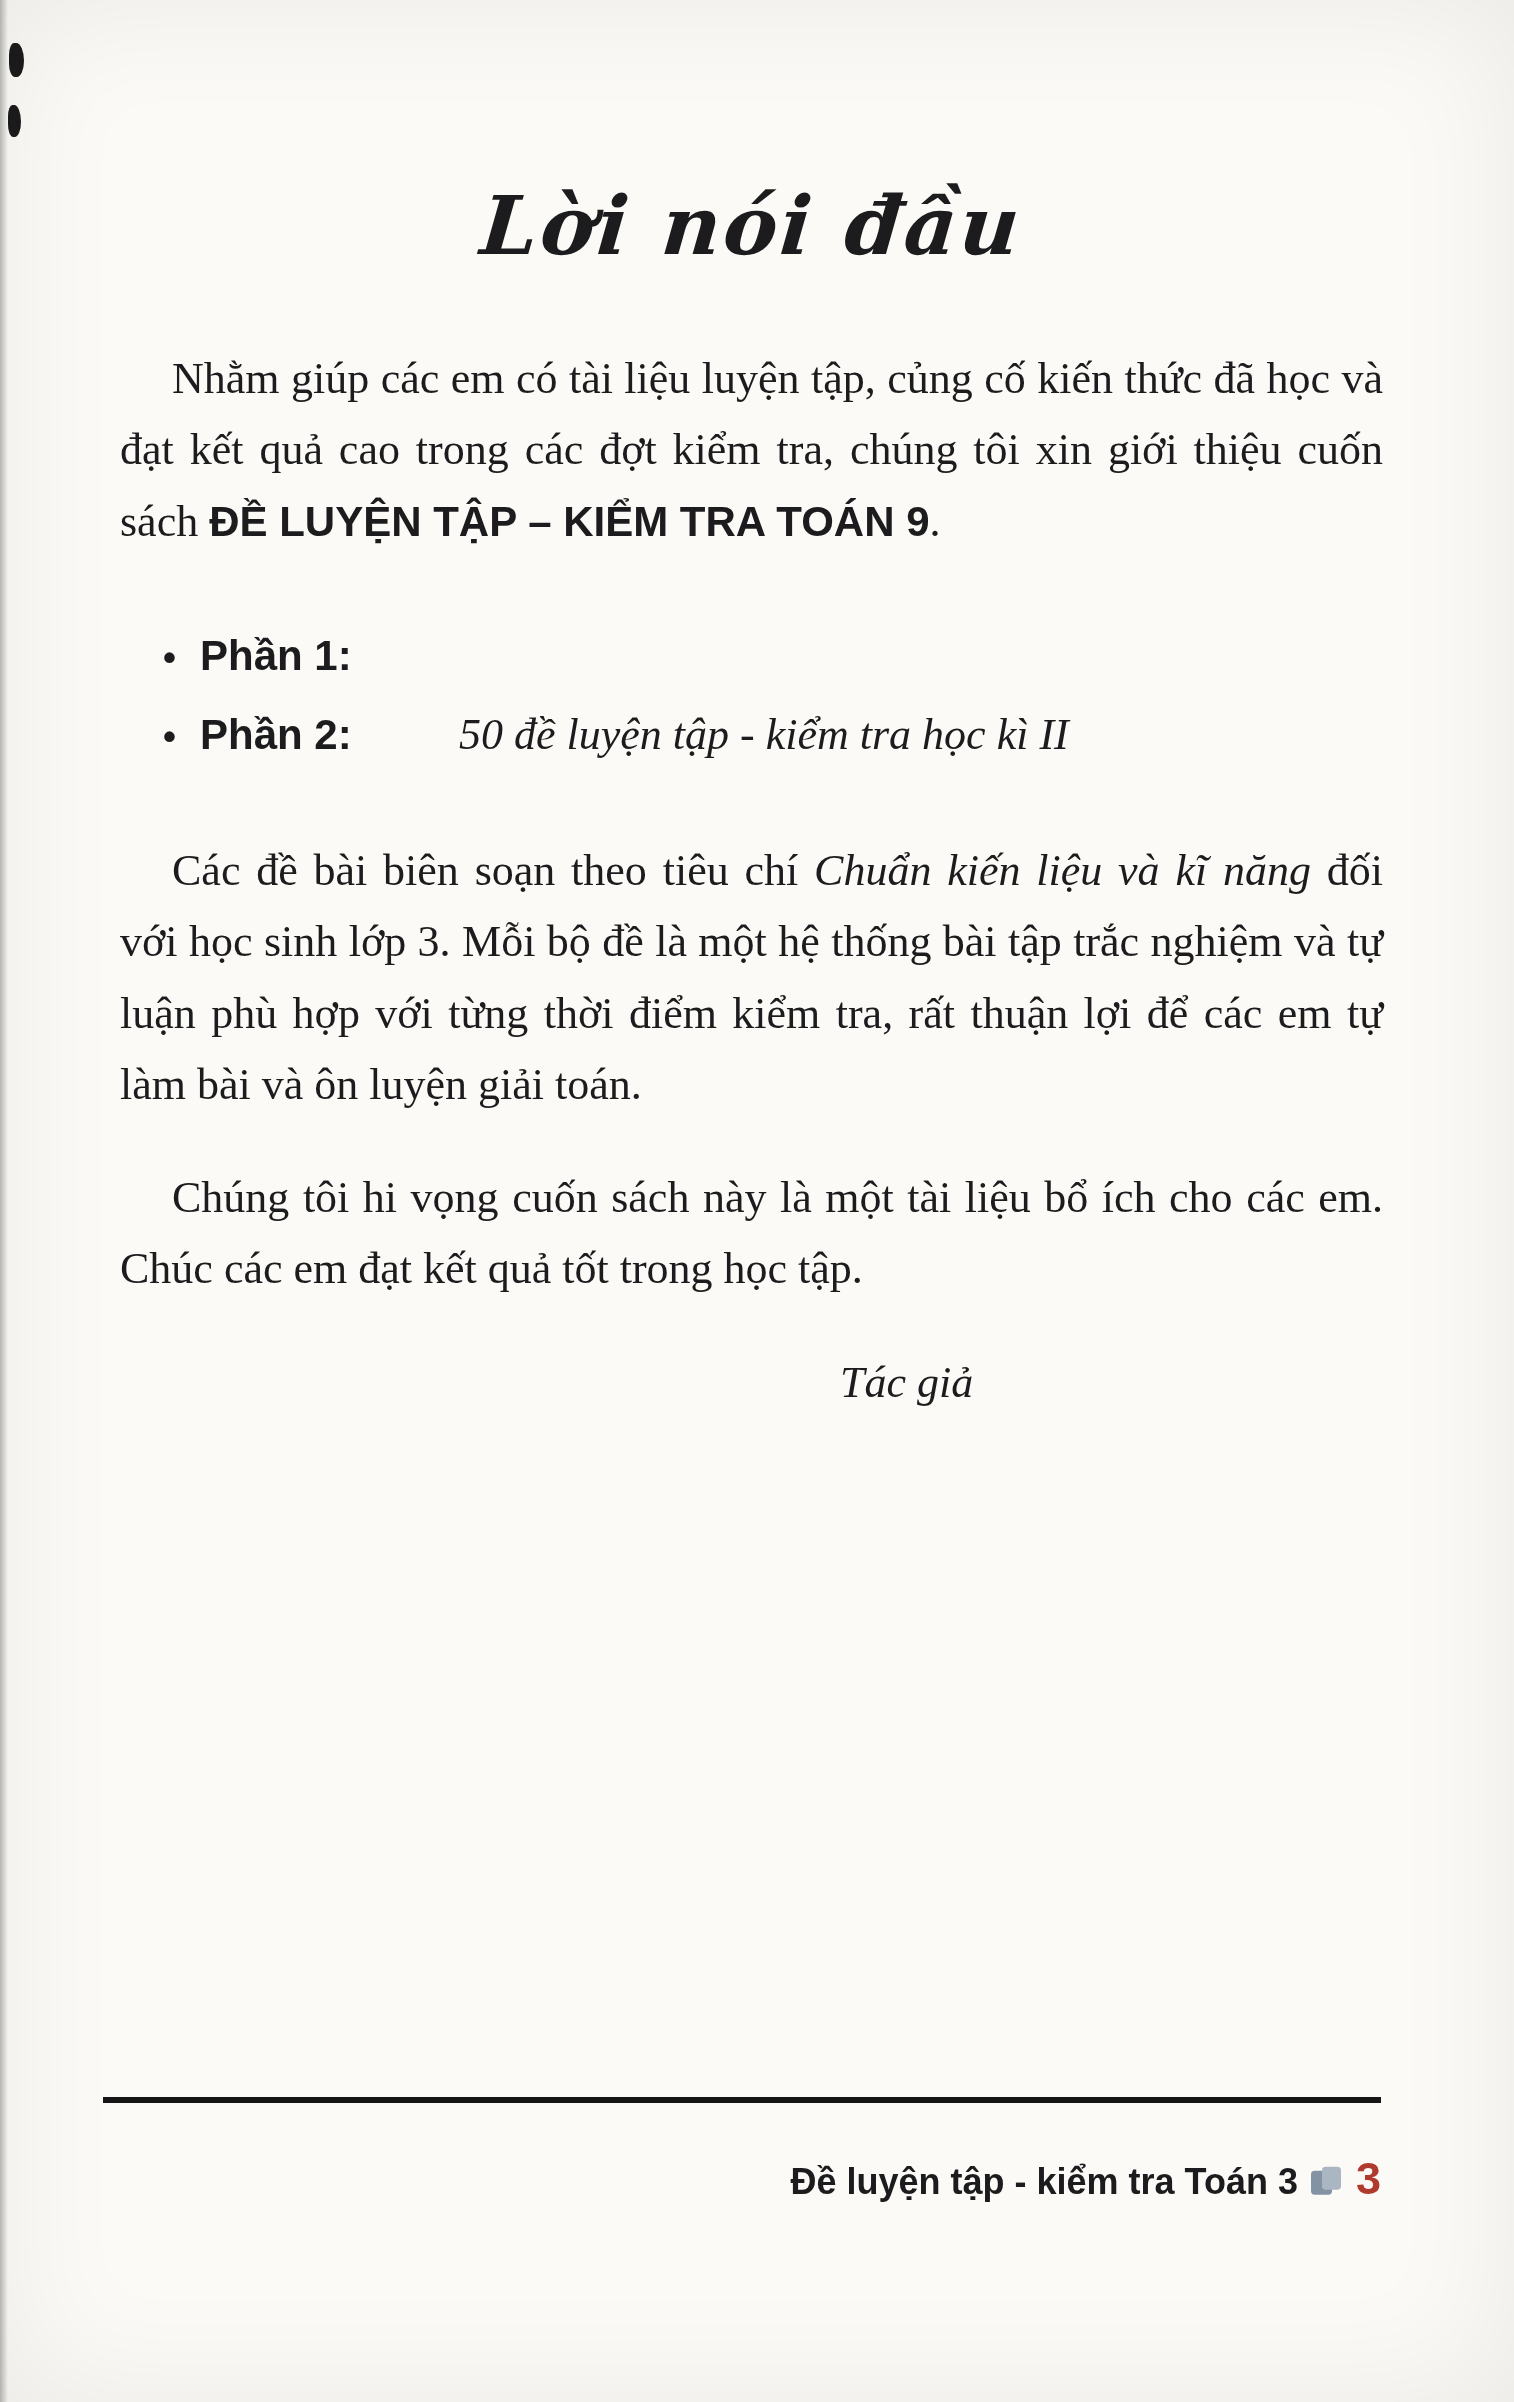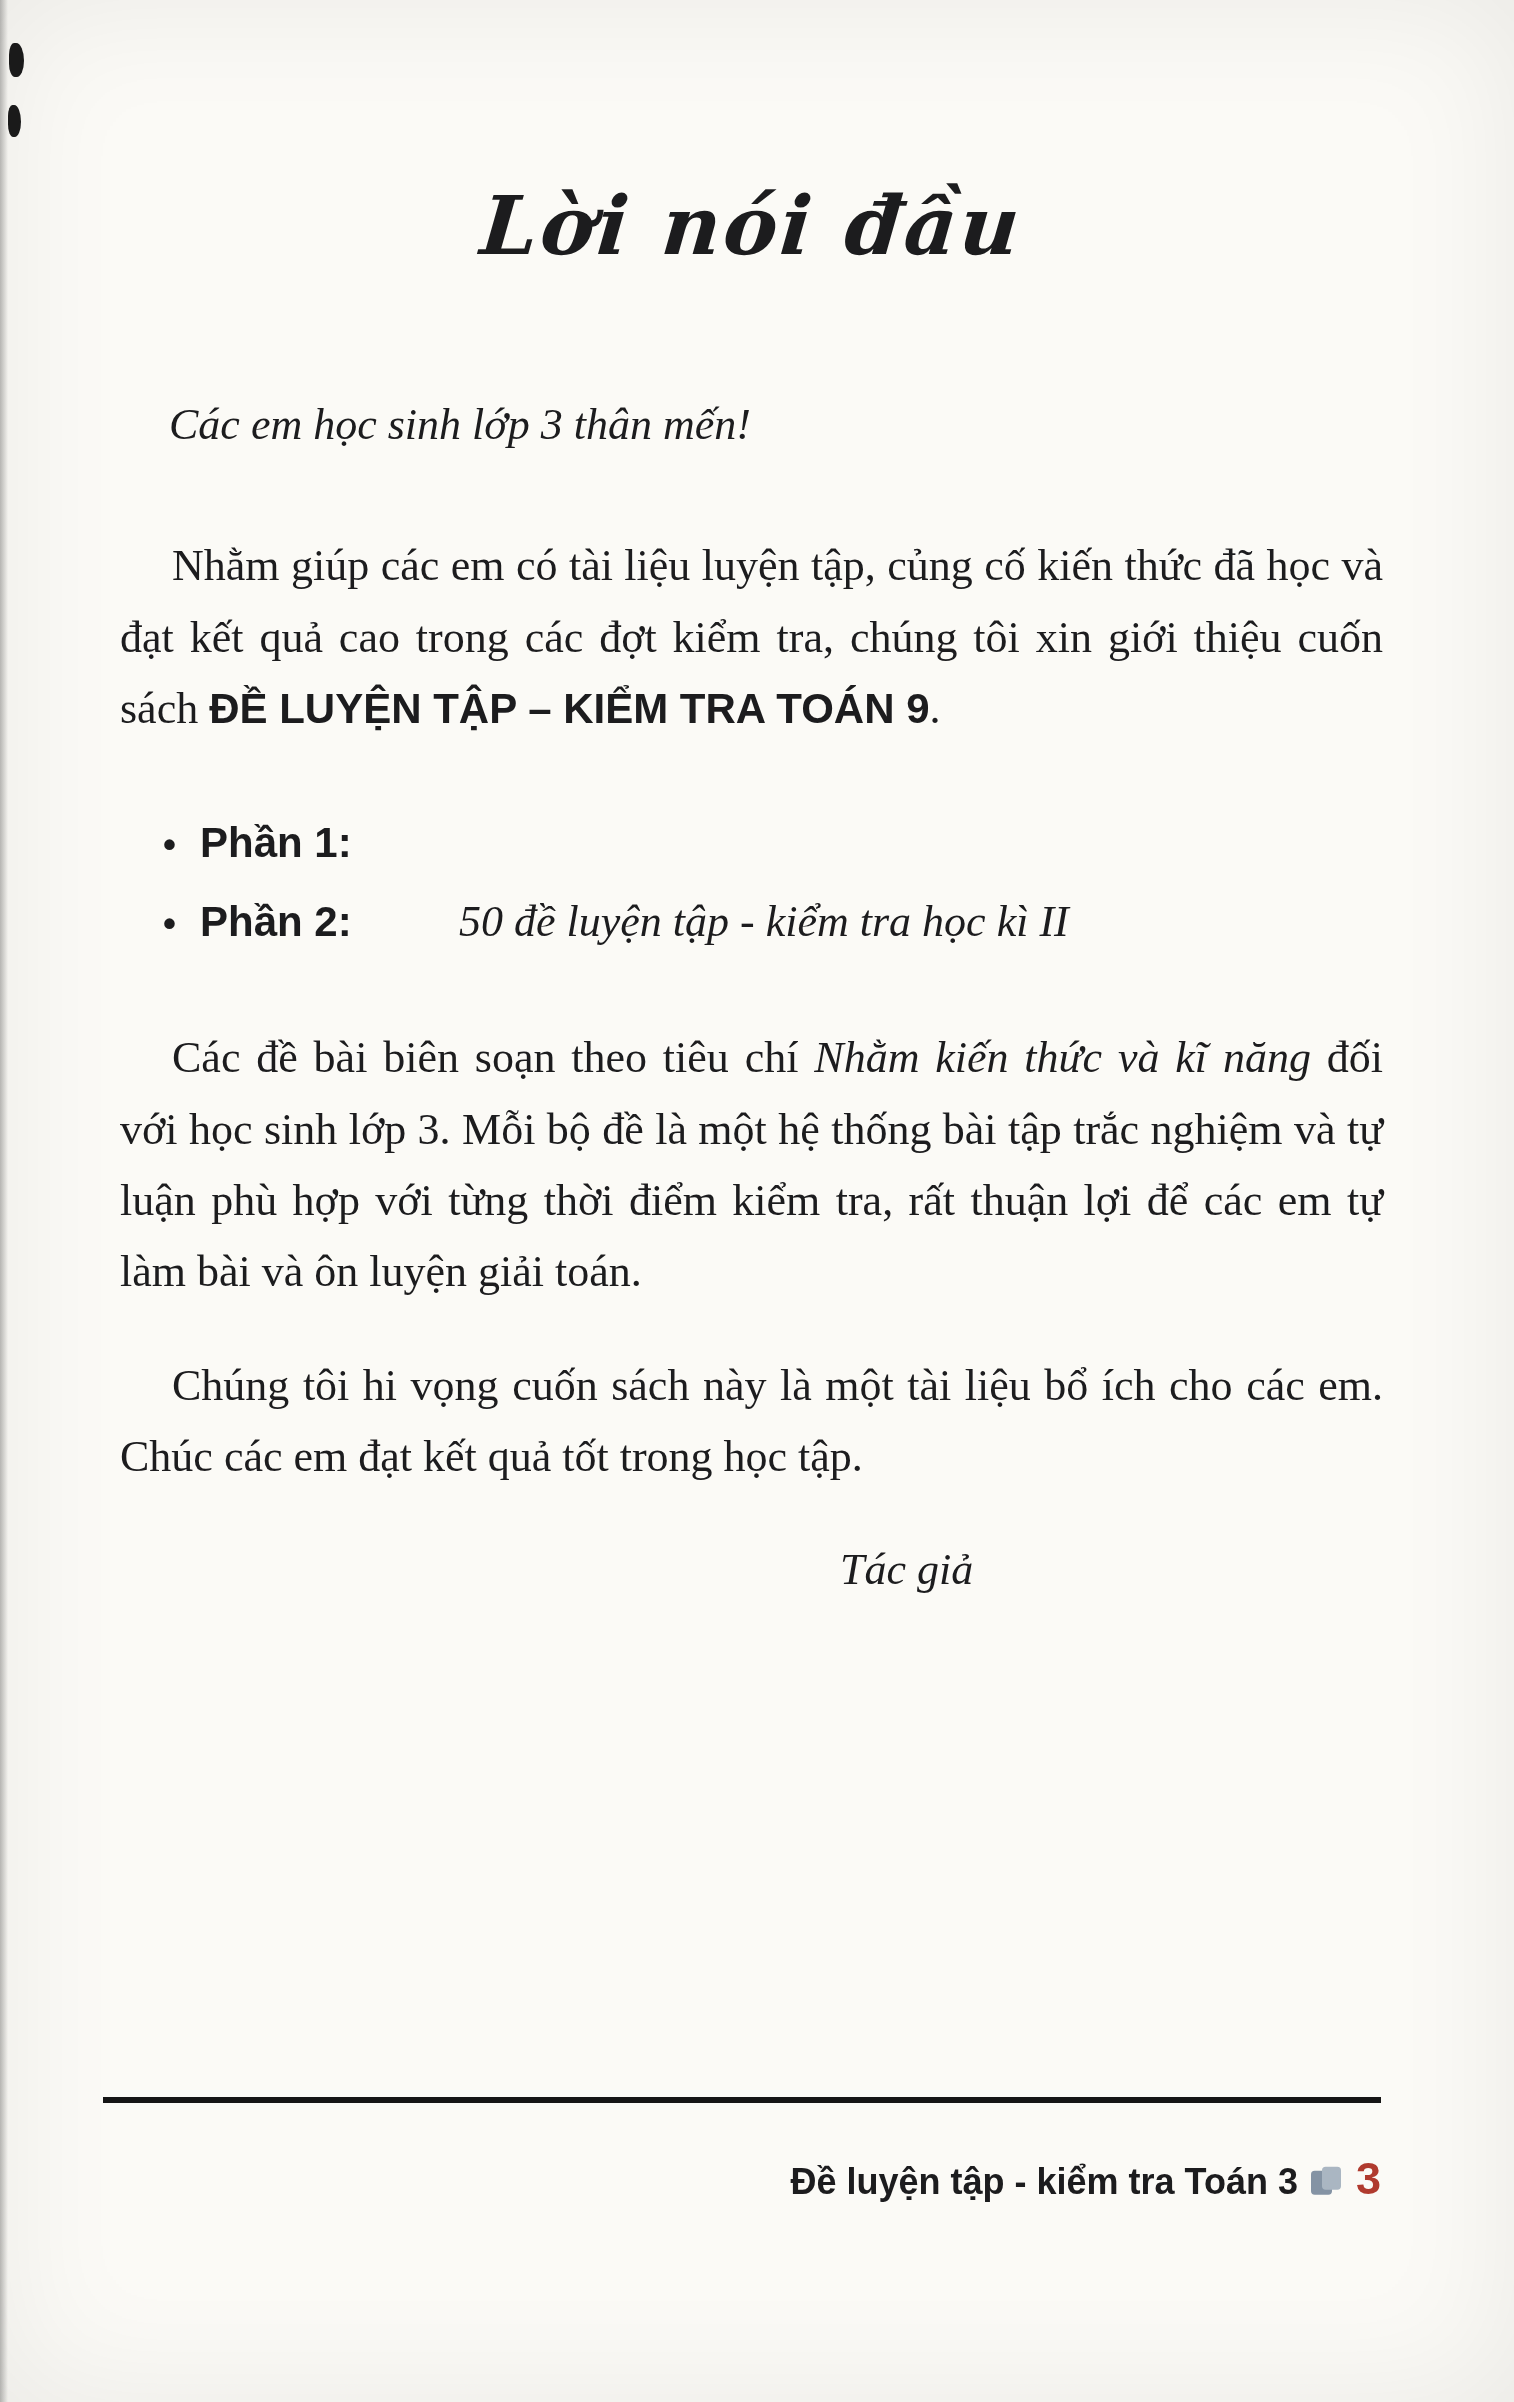--- a/index.html
+++ b/index.html
@@ -178,21 +178,20 @@
 <div class="page">
 
   <div class="left-edge"></div>
   <div class="artifact a1"></div>
   <div class="artifact a2"></div>
 
   <div class="content">
 
     <div class="doc-title">Lời nói đầu</div>
 
-    <p class="greeting">Các em học sinh lớp 3 thân mến!</p>
 
     <p class="body intro"><span>Nhằm giúp các em có tài liệu luyện tập, củng cố kiến thức đã học và đạt kết quả cao trong các đợt kiểm tra, chúng tôi xin giới thiệu cuốn sách </span><span class="book-title-inline">ĐỀ LUYỆN TẬP – KIỂM TRA TOÁN 9</span><span>.</span></p>
 
 
     <div class="parts-list">
 
       <div class="part-row">
         <span class="part-left">
           <span class="part-bullet">•</span>
           <span class="part-label">Phần 1:</span>
@@ -202,21 +201,21 @@
       <div class="part-row">
         <span class="part-left">
           <span class="part-bullet">•</span>
           <span class="part-label">Phần 2:</span>
         </span>
         <span class="part-desc">50 đề luyện tập - kiểm tra học kì II</span>
       </div>
 
     </div>
 
-    <p class="body criteria"><span>Các đề bài biên soạn theo tiêu chí </span><span class="emphasis-italic">Nhằm kiến thức và kĩ năng</span><span> đối với học sinh lớp 3. Mỗi bộ đề là một hệ thống bài tập trắc nghiệm và tự luận phù hợp với từng thời điểm kiểm tra, rất thuận lợi để các em tự làm bài và ôn luyện giải toán.</span></p>
+    <p class="body criteria"><span>Các đề bài biên soạn theo tiêu chí </span><span class="emphasis-italic">Chuẩn kiến liệu và kĩ năng</span><span> đối với học sinh lớp 3. Mỗi bộ đề là một hệ thống bài tập trắc nghiệm và tự luận phù hợp với từng thời điểm kiểm tra, rất thuận lợi để các em tự làm bài và ôn luyện giải toán.</span></p>
 
     <p class="body closing">Chúng tôi hi vọng cuốn sách này là một tài liệu bổ ích cho các em. Chúc các em đạt kết quả tốt trong học tập.</p>
 
     <div class="author">Tác giả</div>
 
   </div>
 
   <div class="footer-rule"></div>
 
   <div class="footer-line">

